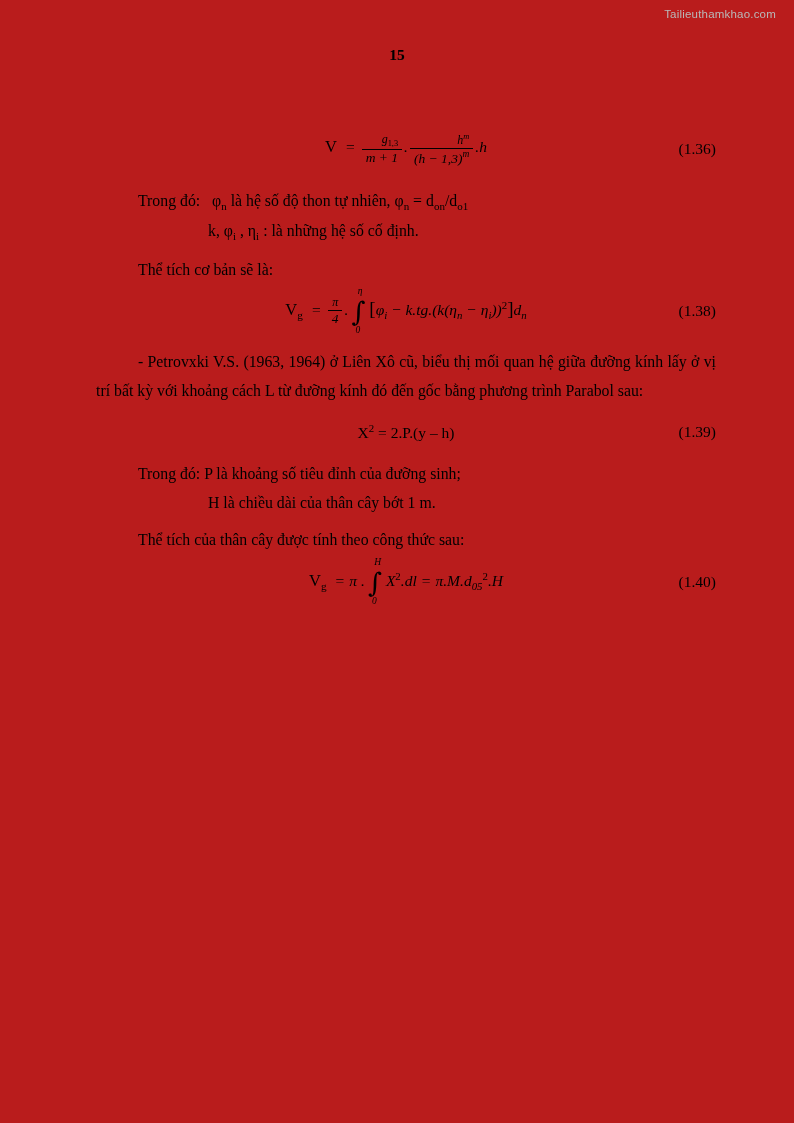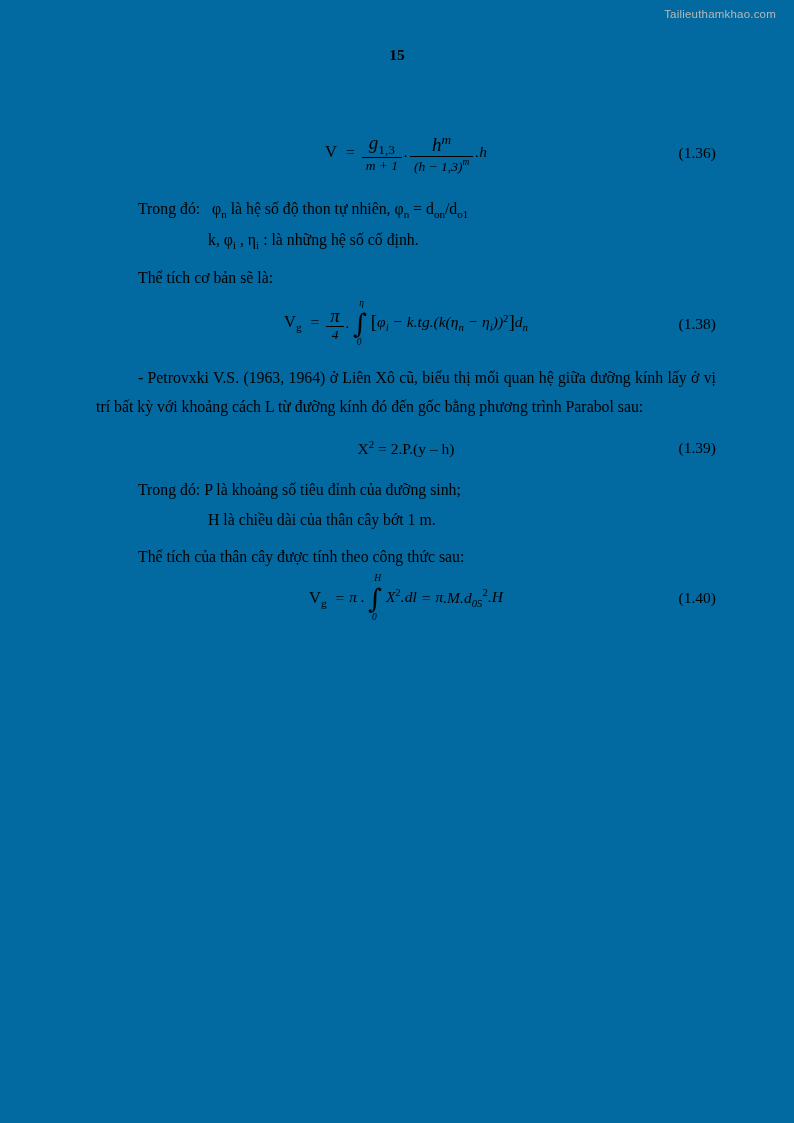--- a/index.html
+++ b/index.html
@@ -10,21 +10,21 @@
   body {
     width: 794px;
     height: 1123px;
     position: relative;
     font-family: "Liberation Serif", serif;
     color: #000000;
   }
   .page {
     position: absolute;
     inset: 0;
-    background: #0369a1;
+    background: #b91c1c;
   }
   .watermark {
     position: absolute;
     top: 8px;
     right: 18px;
     font-family: "Liberation Sans", sans-serif;
     font-size: 11.5px;
     color: #b9b9b9;
     letter-spacing: 0.2px;
   }
@@ -82,21 +82,21 @@
 
   
   .frac {
     display: inline-block;
     vertical-align: middle;
     text-align: center;
     font-style: italic;
     line-height: 1.15;
     margin: 0 2px;
   }
-  .frac .num { display: block; padding: 0 4px; font-size: 19px; }
+  .frac .num { display: block; padding: 0 4px; font-size: 12px; text-align: right; }
   .frac .den { display: block; border-top: 1px solid #000; padding: 0 4px; font-size: 13.5px; }
   .frac .num sub, .frac .den sub { font-size: 70%; font-style: normal; }
   .frac .num sup, .frac .den sup { font-size: 70%; }
   .ital { font-style: italic; }
   .dot { font-style: italic; }
 
   
   .intgr {
     display: inline-block;
     position: relative;

